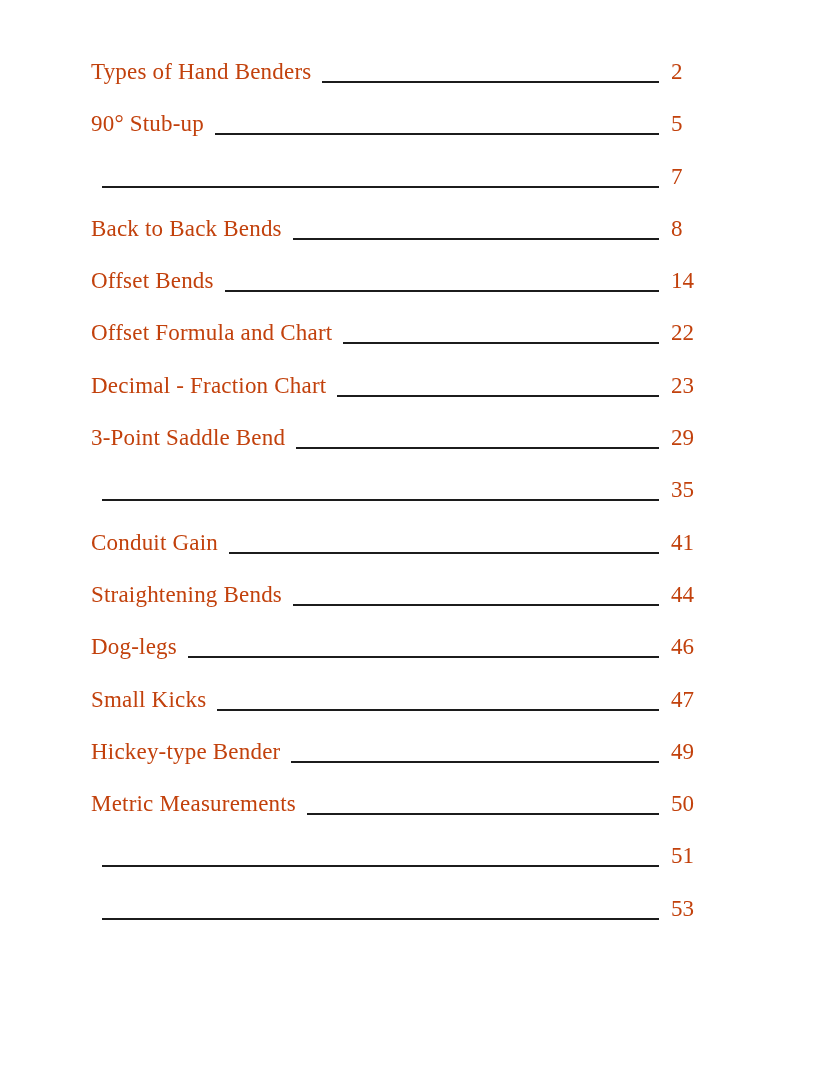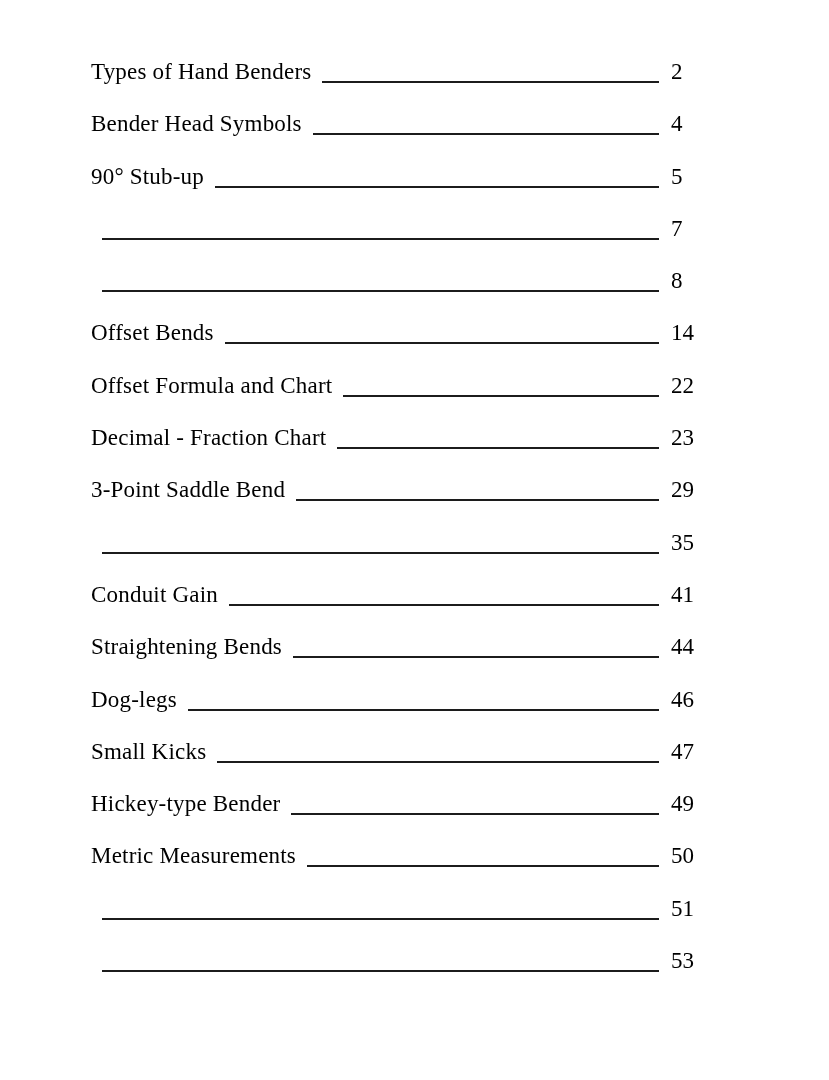--- a/index.html
+++ b/index.html
@@ -8,21 +8,21 @@
     background: #ffffff;
   }
   .page {
     position: relative;
     width: 829px;
     height: 1080px;
     background: #ffffff;
     box-sizing: border-box;
     padding: 46px 120px 0 91px;
     font-family: "Liberation Serif", "DejaVu Serif", serif;
-    color: #000000;
+    color: #c2410c;
     overflow: hidden;
   }
   .toc-row {
     display: flex;
     align-items: baseline;
     height: 52.3px;
     line-height: 52.3px;
     font-size: 23px;
     white-space: nowrap;
   }
@@ -49,38 +49,34 @@
 <body>
 
 <div class="page">
 
   <div class="toc-row">
     <span class="toc-title">Types of Hand Benders</span>
     <span class="leader"></span>
     <span class="pagenum">2</span>
   </div>
 
-  <div class="toc-row">
-    <span class="toc-title">Bender Head Symbols</span>
-    <span class="leader"></span>
-    <span class="pagenum">4</span>
-  </div>
 
   <div class="toc-row">
     <span class="toc-title">90° Stub-up</span>
     <span class="leader"></span>
     <span class="pagenum">5</span>
   </div>
 
   <div class="toc-row">
     <span class="leader"></span>
     <span class="pagenum">7</span>
   </div>
 
   <div class="toc-row">
+    <span class="toc-title">Back to Back Bends</span>
     <span class="leader"></span>
     <span class="pagenum">8</span>
   </div>
 
   <div class="toc-row">
     <span class="toc-title">Offset Bends</span>
     <span class="leader"></span>
     <span class="pagenum">14</span>
   </div>
 

